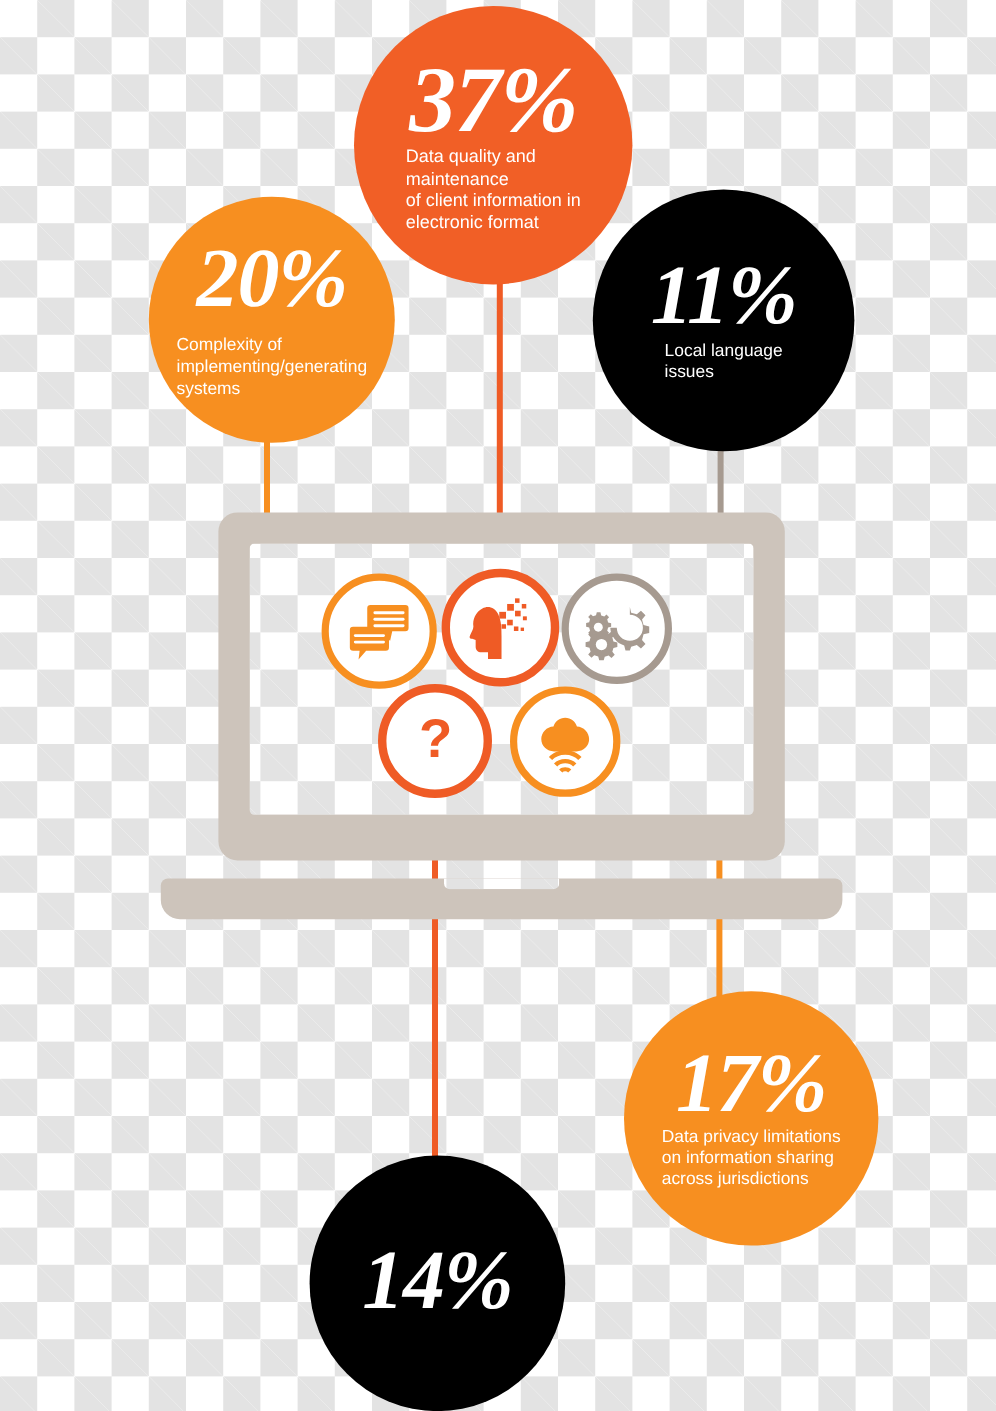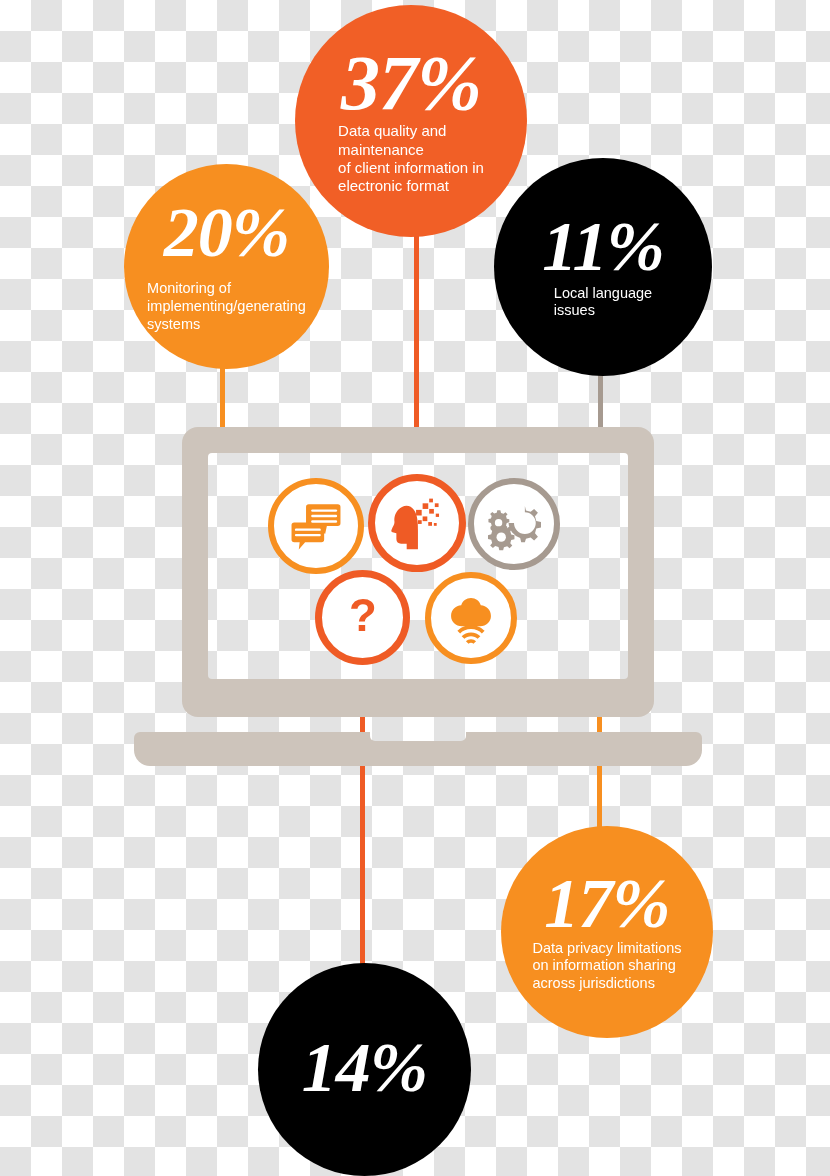--- a/index.html
+++ b/index.html
@@ -75,21 +75,21 @@
   #b37 .cap{font-size:15px;padding:0 12px;}
 
   #b20{left:124px;top:164px;width:205px;height:205px;background:#f78f20;}
   #b20 .pct{font-size:70px;margin-bottom:14px;}
   #b20 .cap{font-size:14.5px;padding:0 6px;}
 
   #b11{left:494px;top:158px;width:218px;height:218px;background:#000000;}
   #b11 .pct{font-size:70px;margin-bottom:4px;}
   #b11 .cap{font-size:14.5px;padding:0 18px;}
 
-  #b17{left:501px;top:826px;width:212px;height:212px;background:#f78f20;}
+  #b17{left:520px;top:826px;width:212px;height:212px;background:#f78f20;}
   #b17 .pct{font-size:70px;margin-bottom:2px;}
   #b17 .cap{font-size:14.5px;padding:0 6px;}
 
   #b14{left:258px;top:963px;width:213px;height:213px;background:#000000;}
   #b14 .pct{font-size:70px;margin-bottom:2px;}
   #b14 .cap{font-size:14.5px;padding:0 8px;}
 
   
   .icon-circle{
     position:absolute;border-radius:50%;
@@ -194,21 +194,21 @@
       <div>Data quality and</div>
       <div>maintenance</div>
       <div>of client information in</div>
       <div>electronic format</div>
     </div>
   </div>
 
   <div class="bubble" id="b20">
     <div class="pct">20%</div>
     <div class="cap">
-      <div>Monitoring of</div>
+      <div>Complexity of</div>
       <div>implementing/generating</div>
       <div>systems</div>
     </div>
   </div>
 
   <div class="bubble" id="b11">
     <div class="pct">11%</div>
     <div class="cap">
       <div>Local language</div>
       <div>issues</div>

